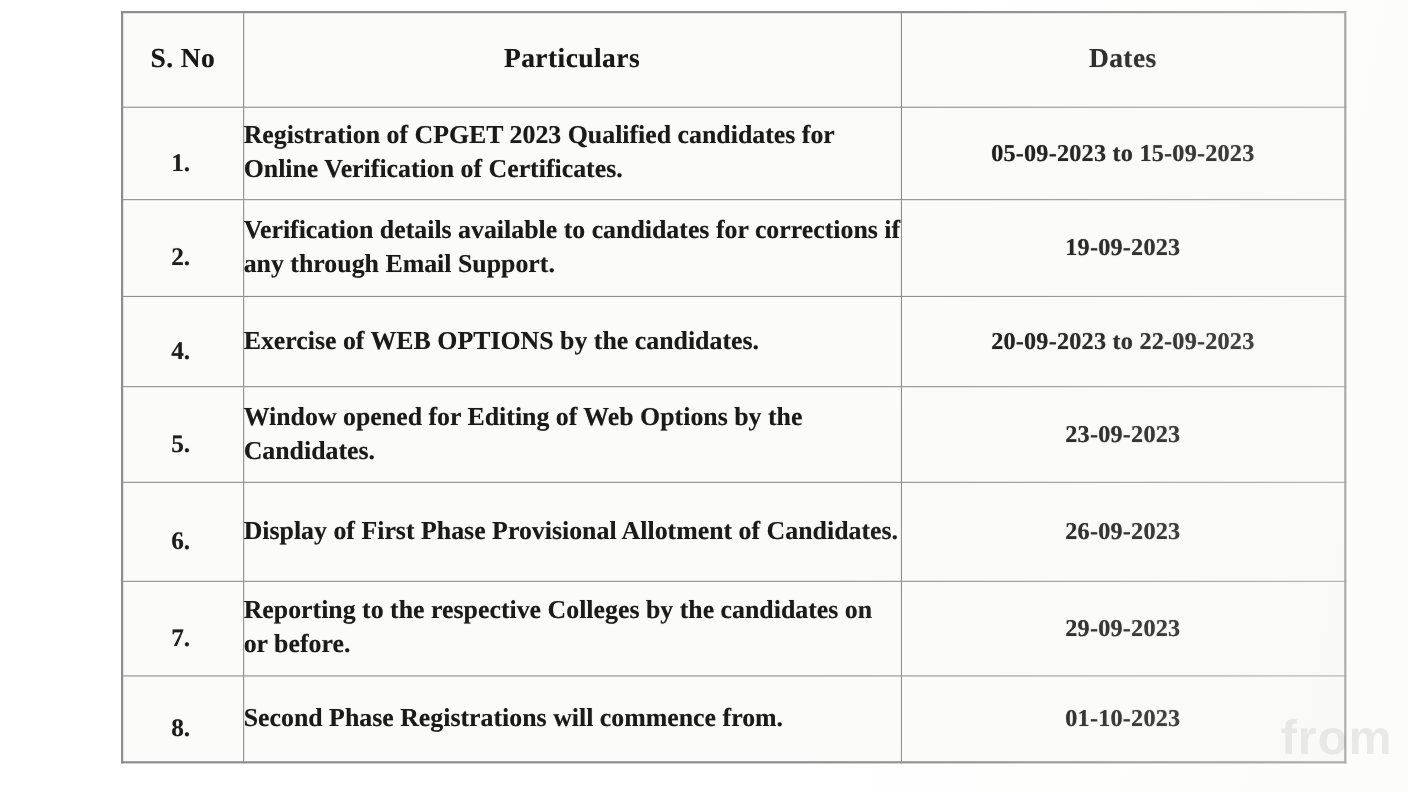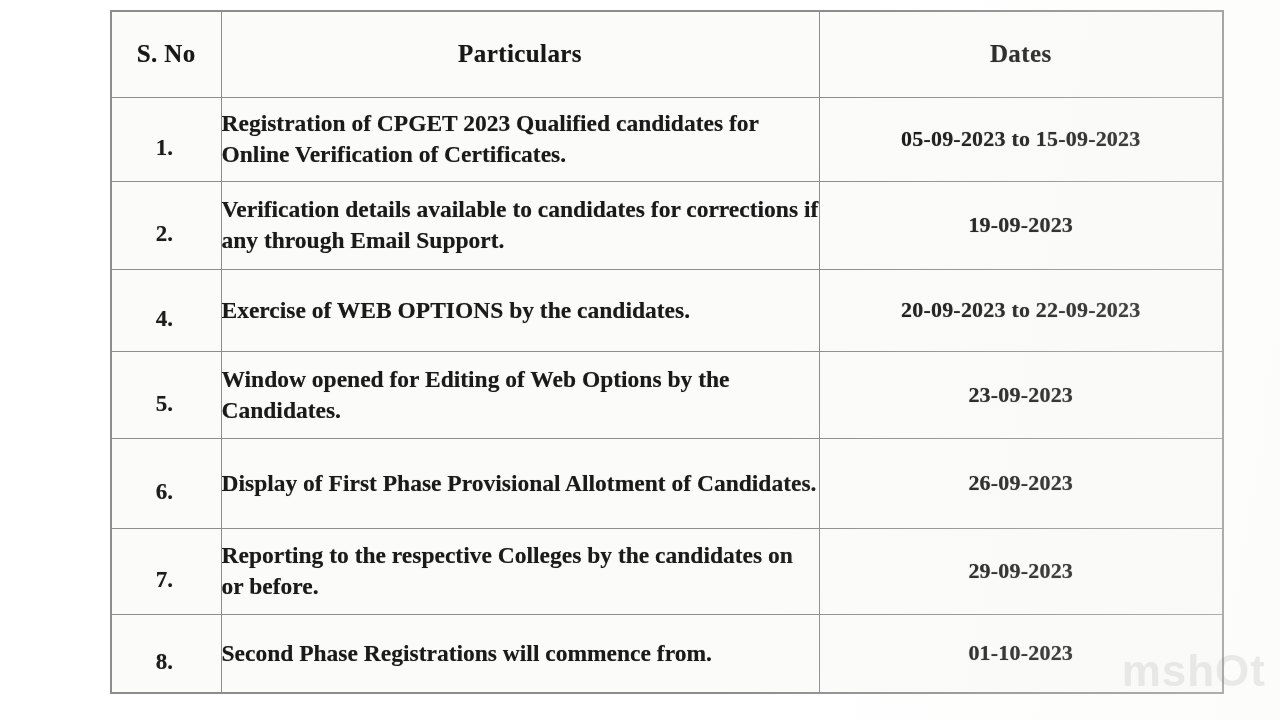--- a/index.html
+++ b/index.html
@@ -207,15 +207,15 @@
         </td>
         <td class="part-cell">Second Phase Registrations will commence from.</td>
         <td class="date-cell">01-10-2023</td>
       </tr>
 
     </tbody>
   </table>
 
   <div id="scan-tint"></div>
 
-  <div id="watermark">mshOt</div>
+  <div id="watermark">from</div>
 
 </div>
 
 </body></html>

